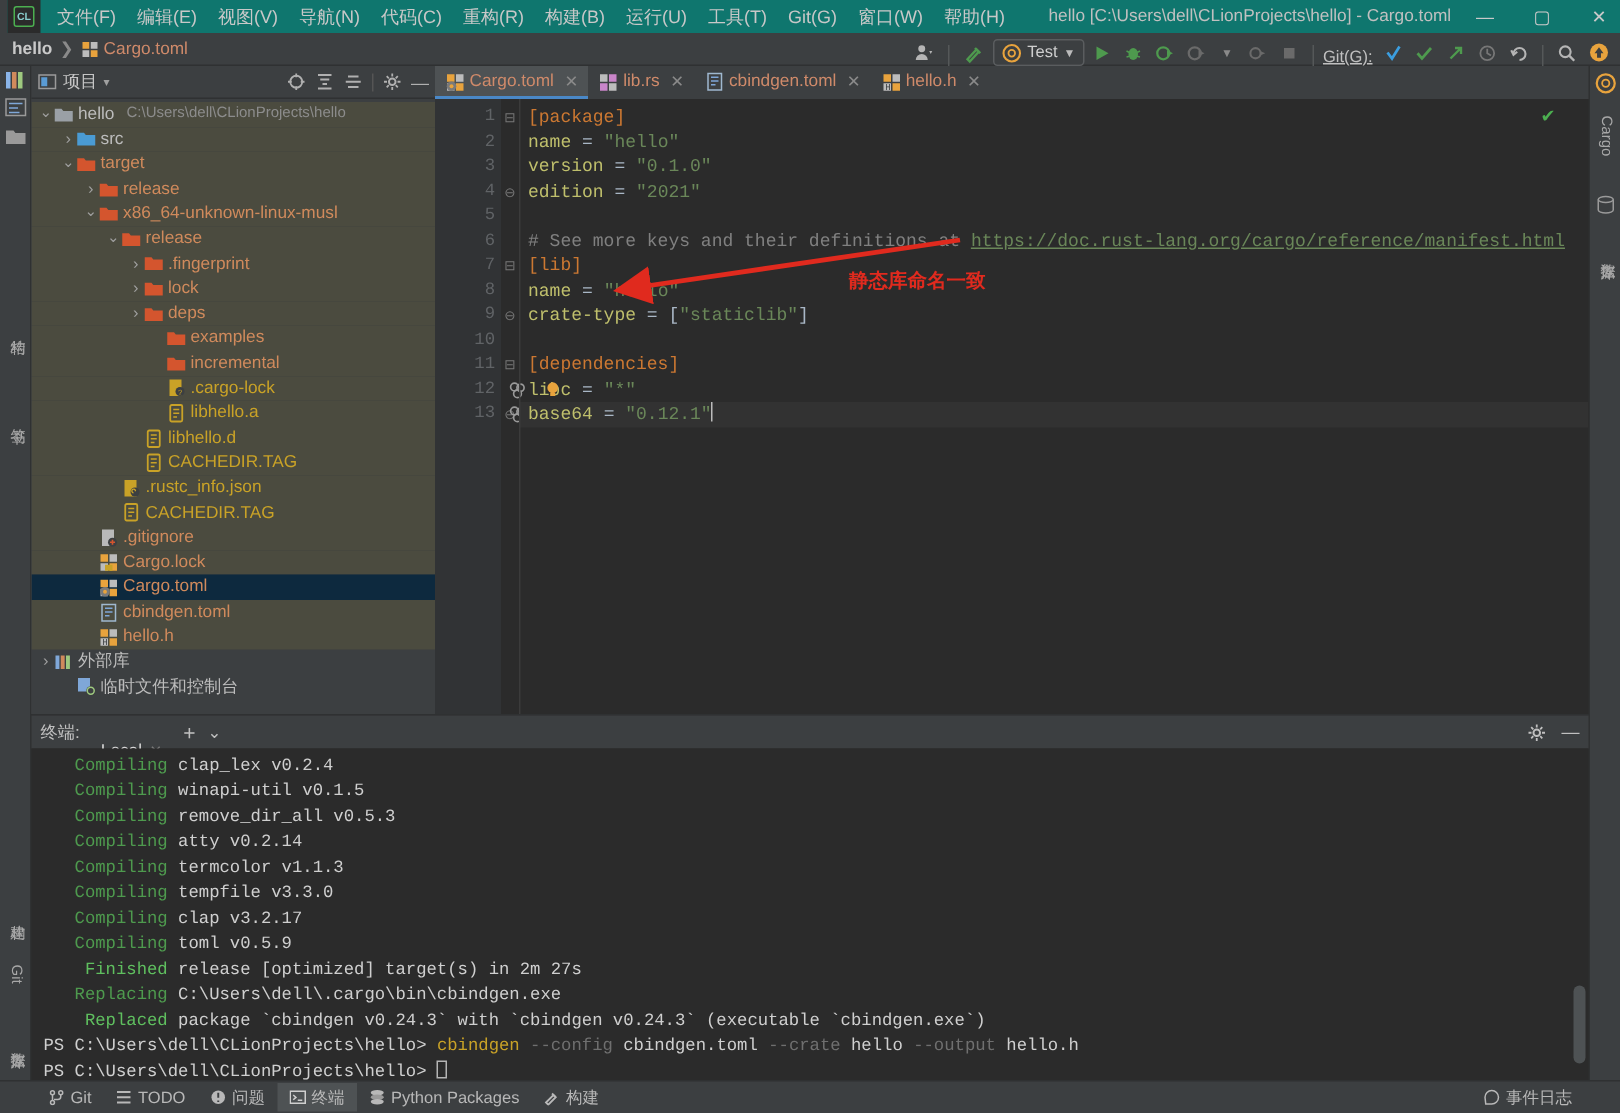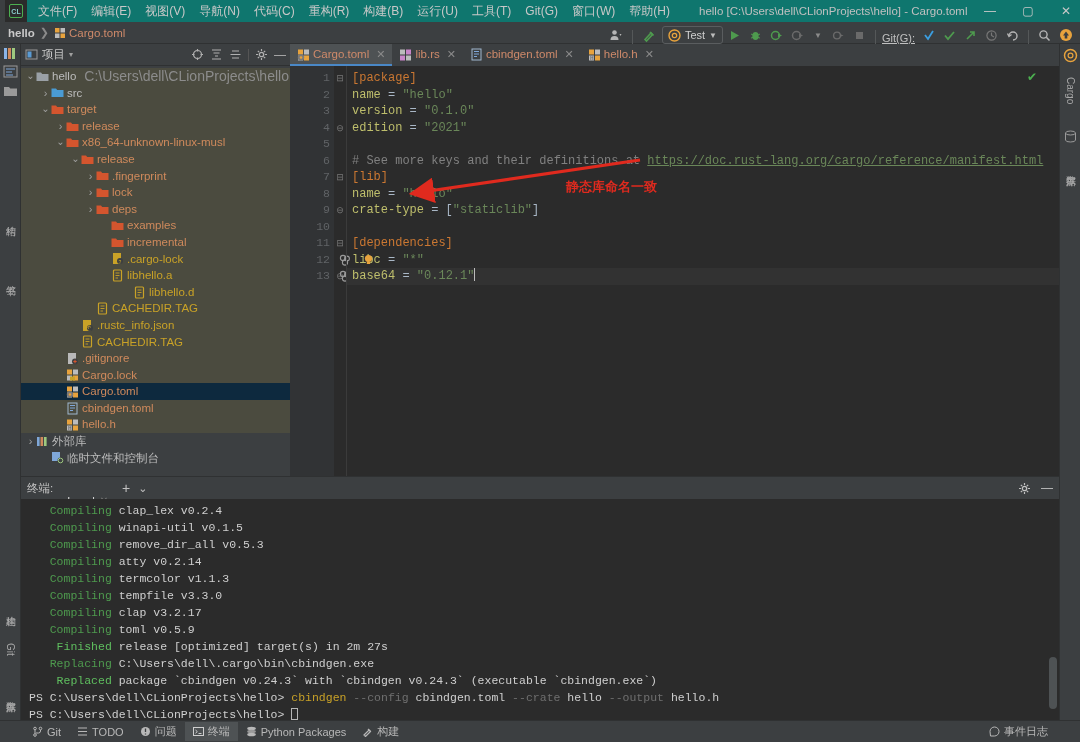--- a/index.html
+++ b/index.html
@@ -90,21 +90,21 @@
     height:16.6px; display:flex; align-items:center; white-space:nowrap;
     font-size:11.5px; line-height:16.6px;
   }
   .trow.hl { background:#4b4b3f; }
   .trow.sel { background:#0d293e; }
   .twist { width:11px; font-size:8px; color:#a0a0a0; text-align:center; flex:0 0 11px; }
   .tico { width:13px; height:13px; margin-right:3px; flex:0 0 13px; }
   .tname { color:#d08a5c; }
   .tname.plain { color:#bcbcbc; }
   .tname.yel { color:#c9a227; }
-  .tpath { color:#8c8c8c; margin-left:8px; font-size:14px; }
+  .tpath { color:#8c8c8c; margin-left:8px; font-size:10px; }
 
   
   .editor-wrap {
     position:absolute; left:290px; top:44px; width:769px; height:432px;
     background:#2b2b2b; display:flex; flex-direction:column;
   }
   .tabbar { height:22px; background:#3c3f41; display:flex; align-items:flex-end; }
   .tab {
     height:22px; display:flex; align-items:center; gap:4px; padding:0 7px;
     font-size:11.5px; color:#cf8a6a; border-bottom:2px solid transparent;
@@ -542,21 +542,21 @@
       <div class="trow hl" style="padding-left: 79px;">
         <span class="twist"></span>
         <span class="tico">
           <svg width="13" height="13" viewBox="0 0 13 13">
             <rect x="2.5" y="1" width="8" height="11" rx="1" fill="none" stroke="#c9a227" stroke-width="1.2"></rect>
             <path d="M4.5 4 h4 M4.5 6.5 h4 M4.5 9 h2.5" stroke="#c9a227" stroke-width="0.9"></path>
           </svg>
         </span>
         <span class="tname yel">libhello.a</span>
       </div>
-      <div class="trow hl" style="padding-left: 101px;">
+      <div class="trow hl" style="padding-left: 64px;">
         <span class="twist"></span>
         <span class="tico">
           <svg width="13" height="13" viewBox="0 0 13 13">
             <rect x="2.5" y="1" width="8" height="11" rx="1" fill="none" stroke="#c9a227" stroke-width="1.2"></rect>
             <path d="M4.5 4 h4 M4.5 6.5 h4 M4.5 9 h2.5" stroke="#c9a227" stroke-width="0.9"></path>
           </svg>
         </span>
         <span class="tname yel">libhello.d</span>
       </div>
       <div class="trow hl" style="padding-left: 64px;">

